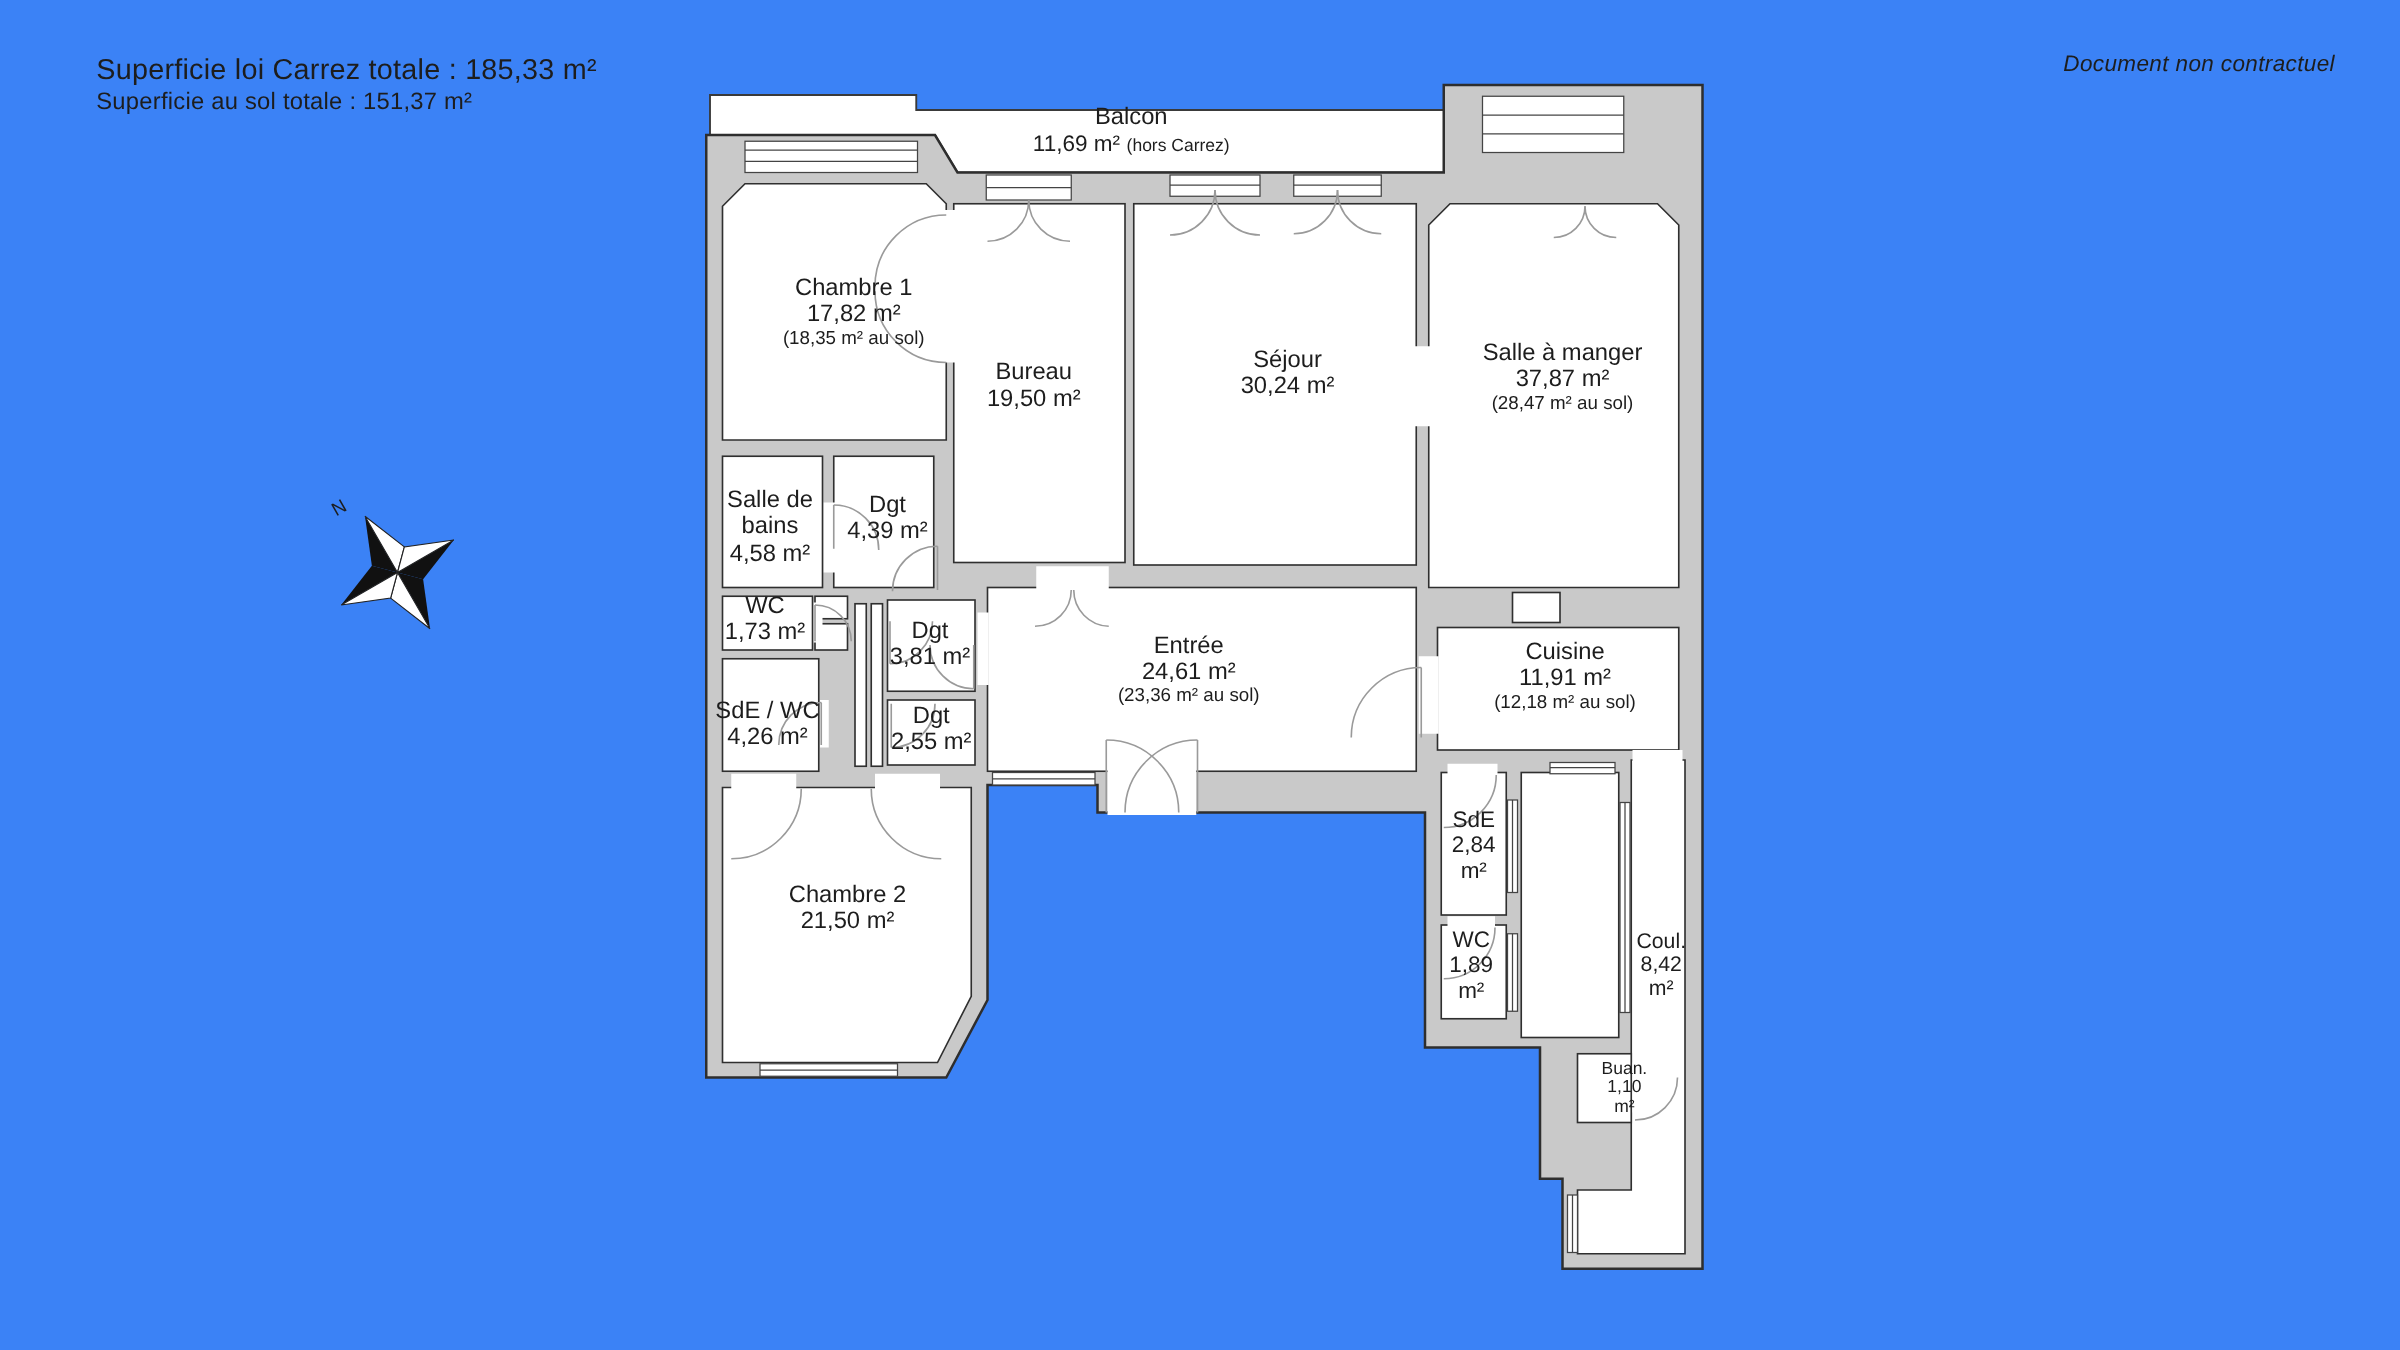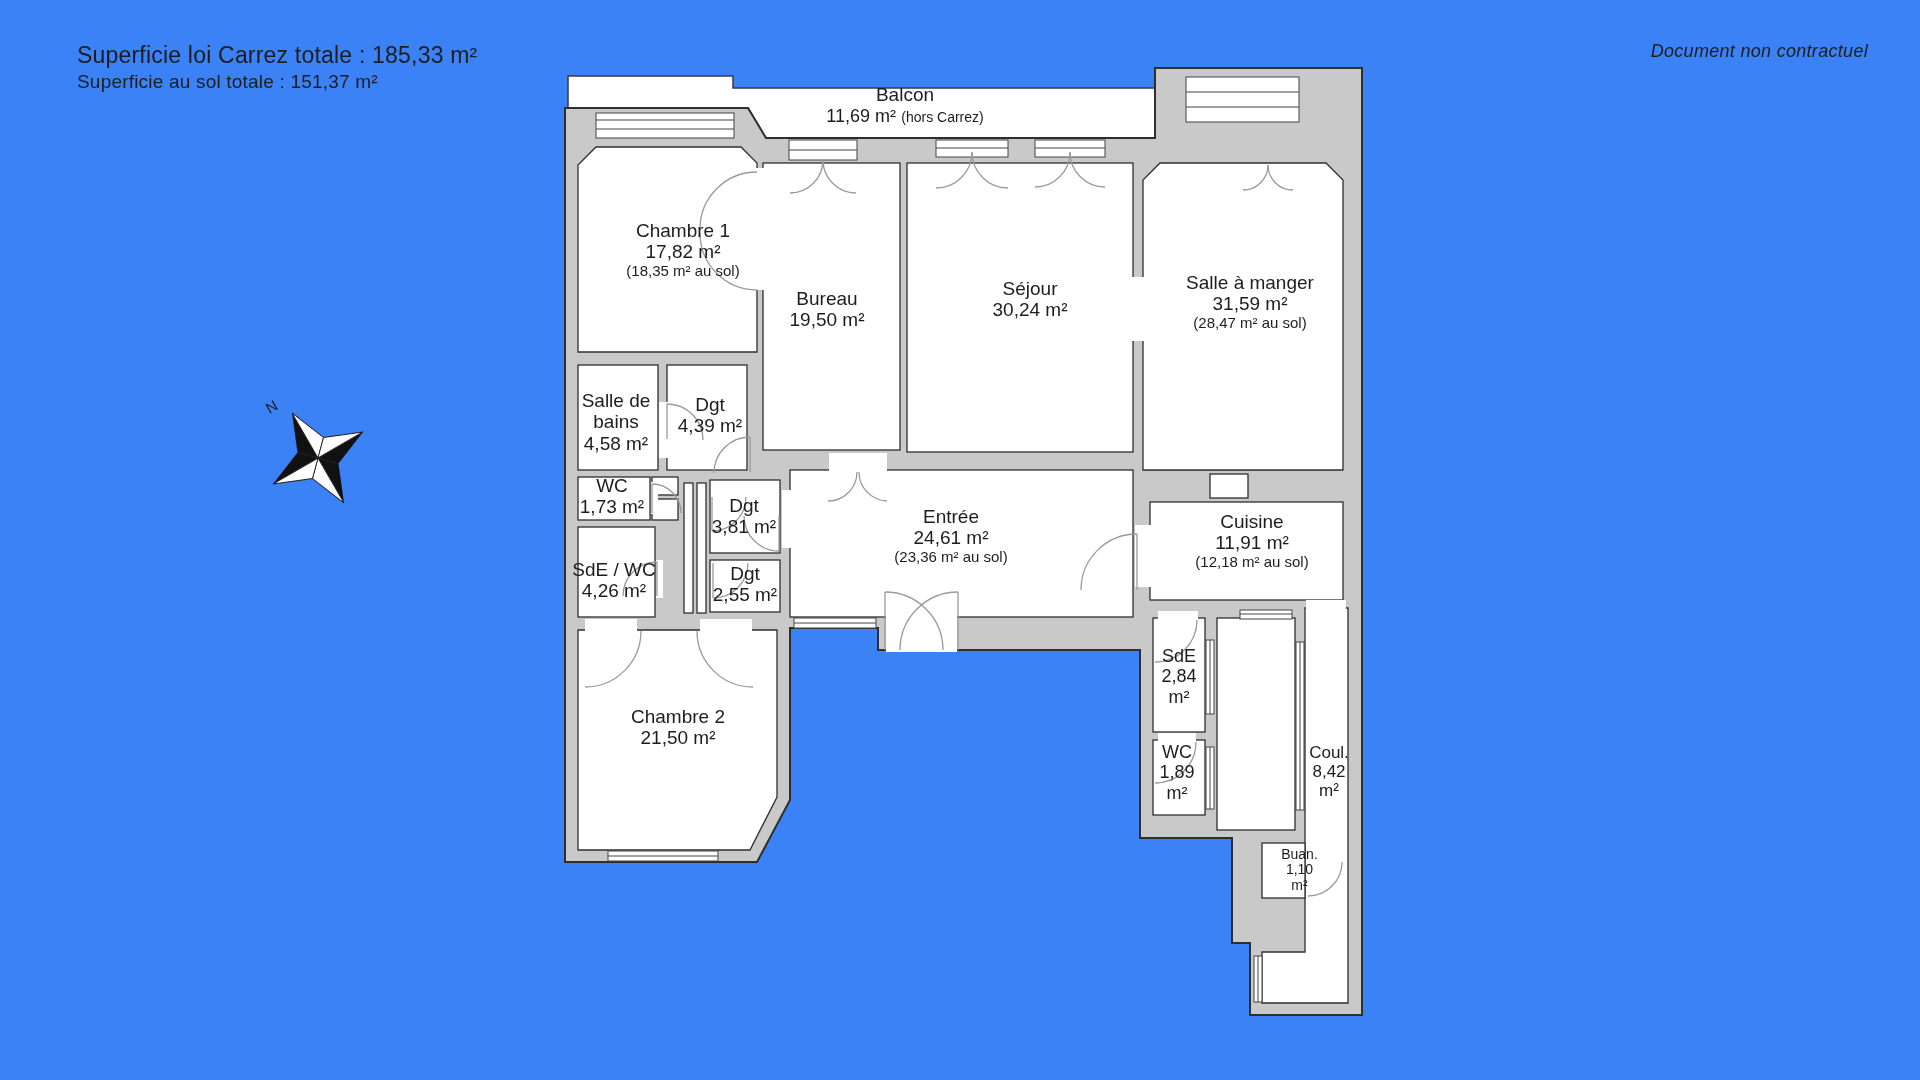--- a/index.html
+++ b/index.html
@@ -185,21 +185,21 @@
     <span class="ar">19,50 m²</span>
   </div>
 
   <div class="lbl" style="left:1030px;top:299px;">
     <span class="nm">Séjour</span>
     <span class="ar">30,24 m²</span>
   </div>
 
   <div class="lbl" style="left:1250px;top:302px;">
     <span class="nm">Salle à manger</span>
-    <span class="ar">31,59 m²</span>
+    <span class="ar">37,87 m²</span>
     <span class="fl">(28,47 m² au sol)</span>
   </div>
 
   <div class="lbl wrap" style="left:616px;top:422px;width:92px;">
     <span>Salle de bains</span>
     <span class="ar">4,58 m²</span>
   </div>
 
   <div class="lbl" style="left:710px;top:415px;">
     <span class="nm">Dgt</span>

